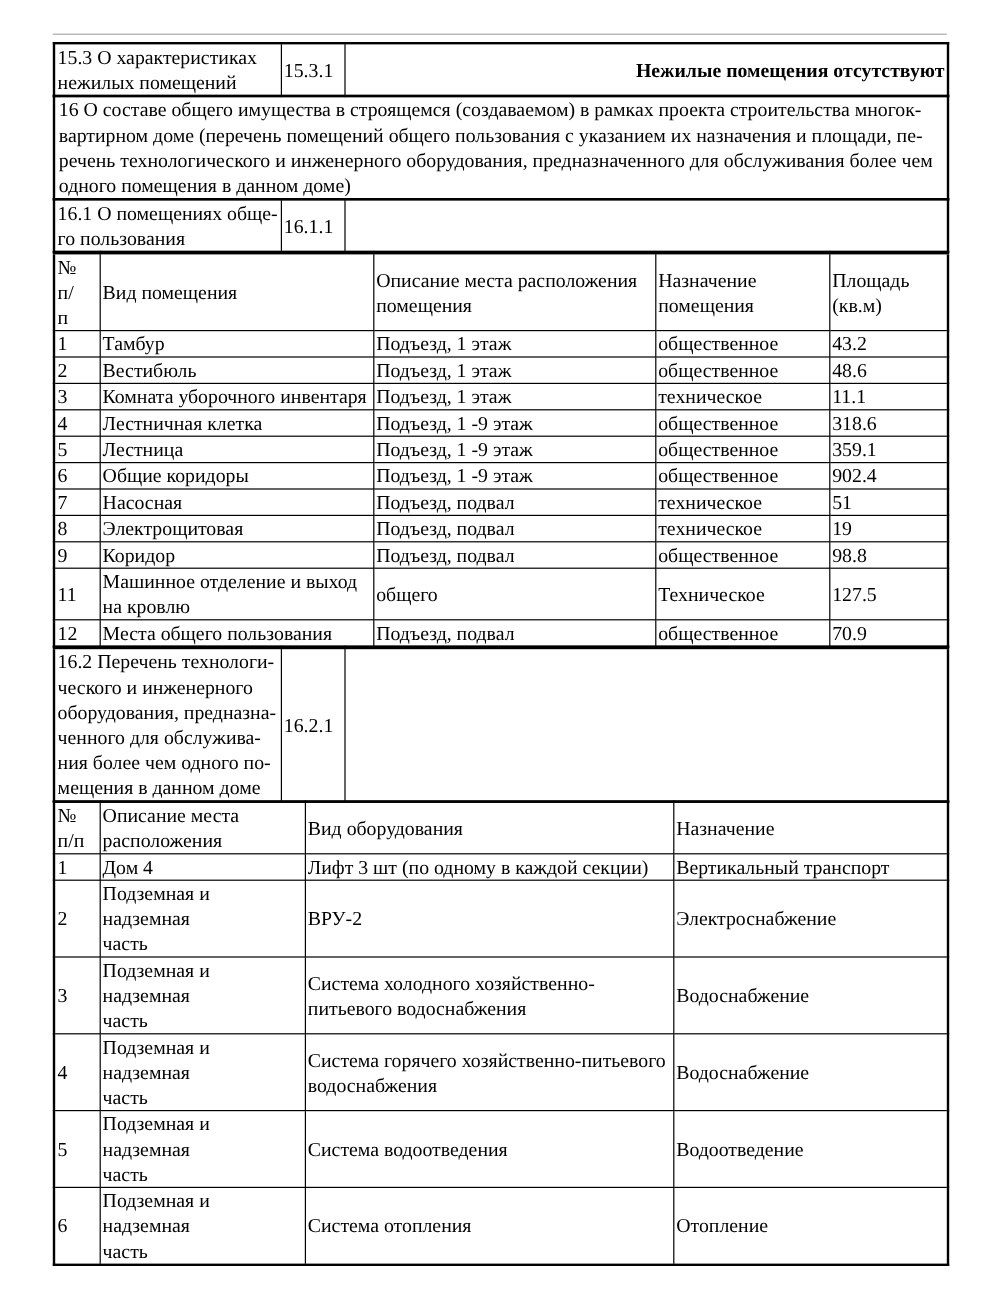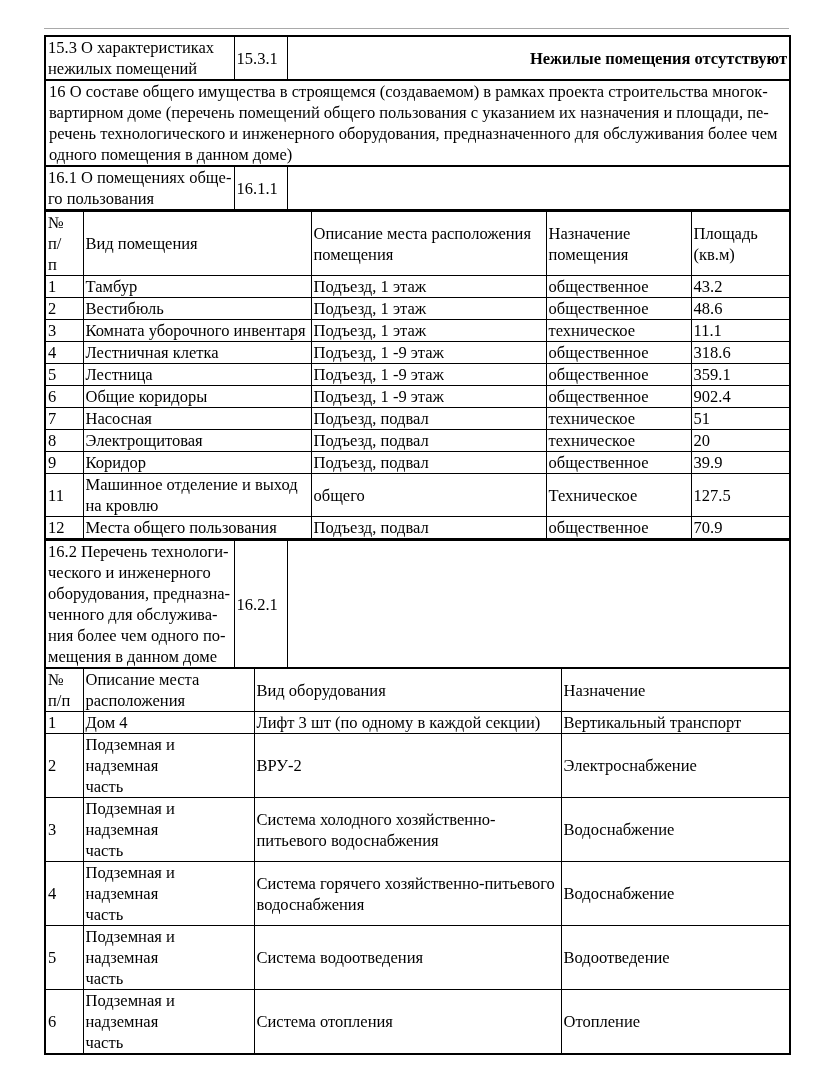--- a/index.html
+++ b/index.html
@@ -170,28 +170,28 @@
           <td>Насосная</td>
           <td>Подъезд, подвал</td>
           <td>техническое</td>
           <td>51</td>
         </tr>
         <tr>
           <td>8</td>
           <td>Электрощитовая</td>
           <td>Подъезд, подвал</td>
           <td>техническое</td>
-          <td>20</td>
+          <td>19</td>
         </tr>
         <tr>
           <td>9</td>
           <td>Коридор</td>
           <td>Подъезд, подвал</td>
           <td>общественное</td>
-          <td>39.9</td>
+          <td>98.8</td>
         </tr>
         <tr>
           <td>11</td>
           <td>Машинное отделение и выход
 на кровлю</td>
           <td>общего</td>
           <td>Техническое</td>
           <td>127.5</td>
         </tr>
         <tr>

